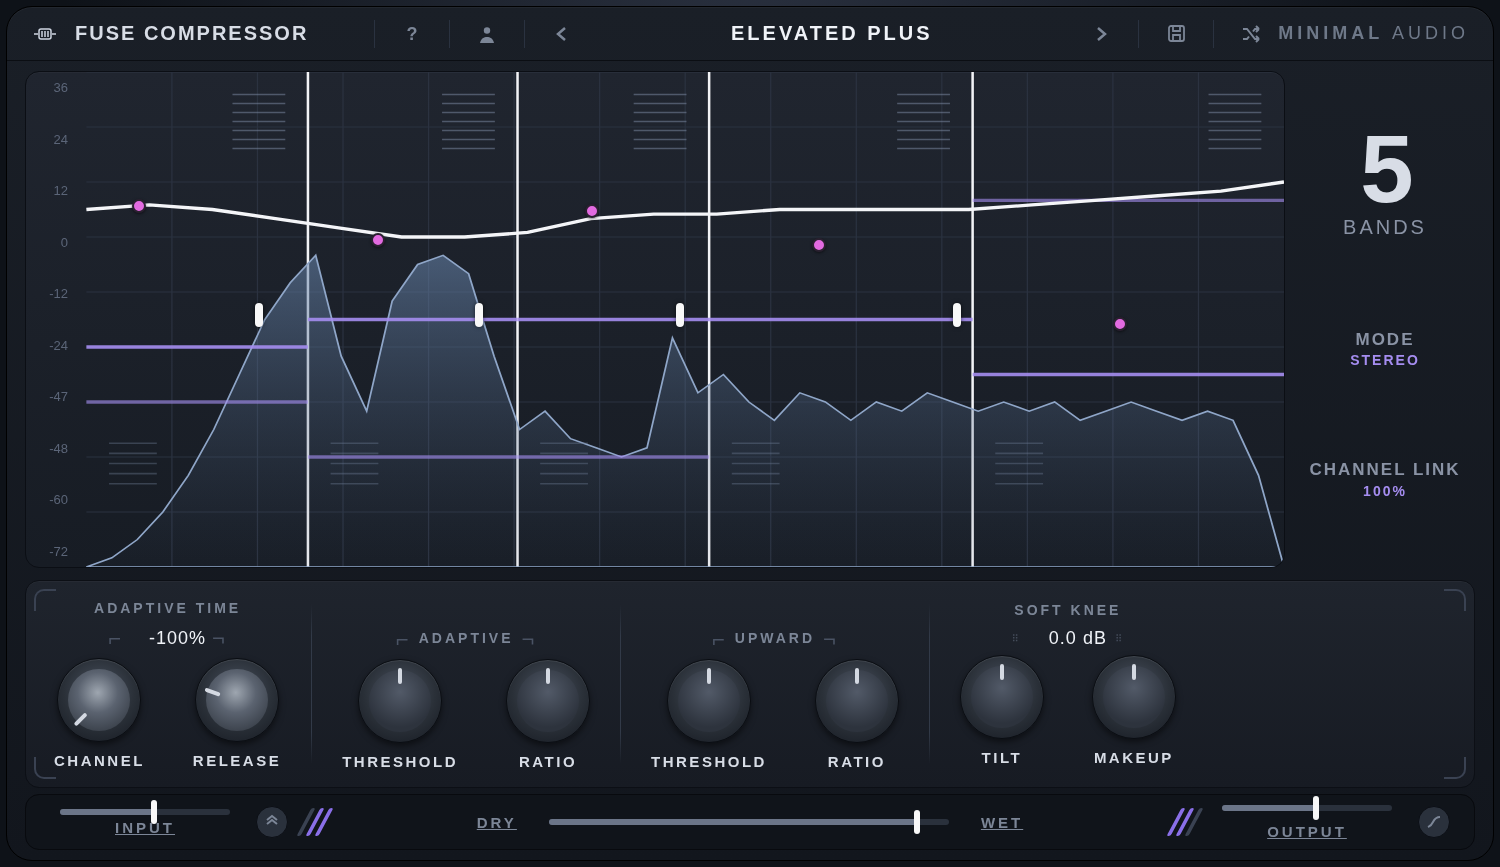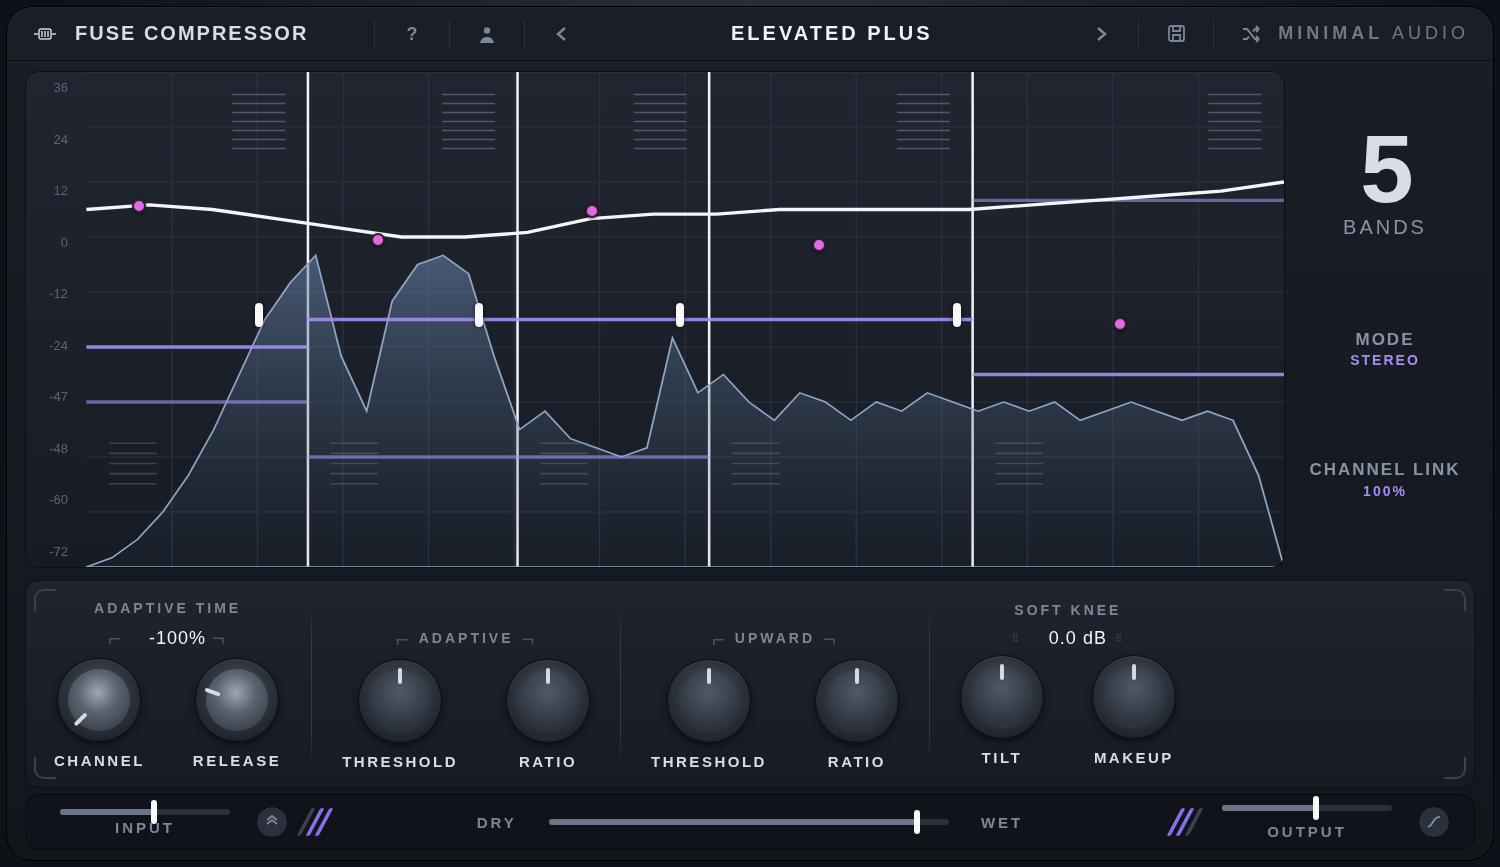--- a/index.html
+++ b/index.html
@@ -122,21 +122,21 @@
   .knob-label{font-size:15px;font-weight:700;letter-spacing:2.5px;color:var(--text);}
   .vdiv{width:1px;height:160px;background:linear-gradient(180deg,transparent,#323a48 20%,#323a48 80%,transparent);margin:0 22px;}
   .dots{letter-spacing:2px;color:#444c5a;font-size:10px;}
 
   
   .io-bar{
     flex:0 0 56px;margin:0 18px 10px 18px;
     background:#10141a;border-radius:14px;border:1px solid #080a0e;
     display:flex;align-items:center;padding:0 24px;gap:16px;position:relative;overflow:hidden;
   }
-  .io-label{font-size:15px;font-weight:700;letter-spacing:3px;color:var(--text-dim);}
+  .io-label{font-size:15px;font-weight:700;letter-spacing:3px;color:var(--text-dim);text-decoration:underline;}
   .slider{position:relative;height:6px;background:#2a313c;border-radius:3px;}
   .slider .fill{position:absolute;left:0;top:0;bottom:0;background:#6b7588;border-radius:3px;}
   .slider .thumb{position:absolute;top:50%;width:6px;height:24px;background:var(--white);border-radius:3px;transform:translate(-50%,-50%);}
   .round-btn{width:32px;height:32px;border-radius:50%;background:#2a313c;border:1px solid #0c0f15;
     display:flex;align-items:center;justify-content:center;color:var(--text-dim);cursor:pointer;}
   .stripes{display:flex;gap:5px;transform:skewX(-28deg);}
   .stripes span{width:4px;height:28px;border-radius:2px;}
 </style>
 </head>
 <body>

